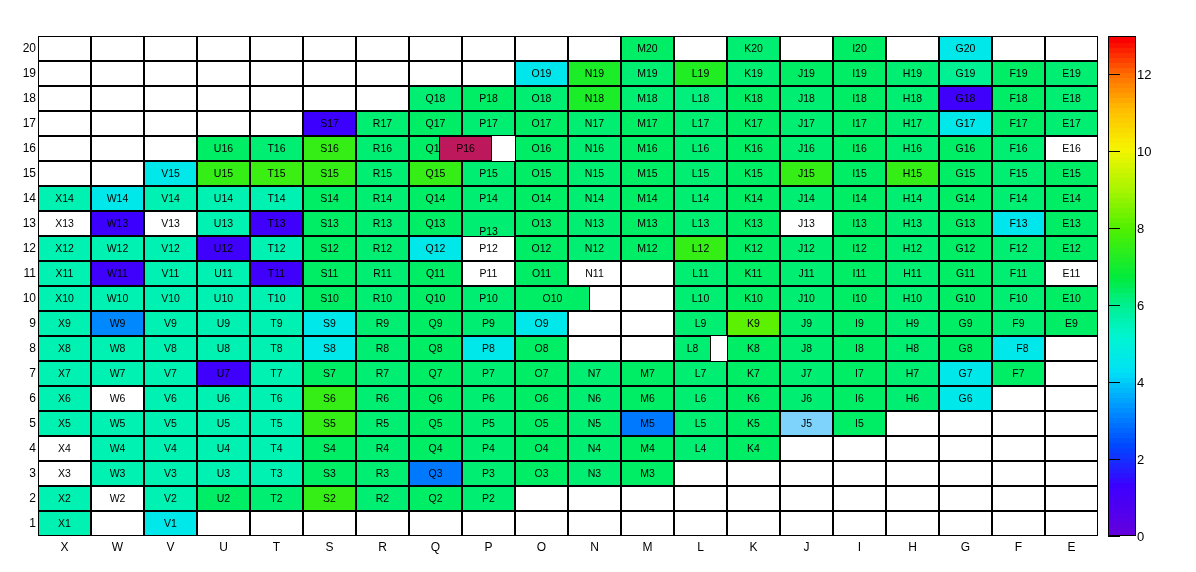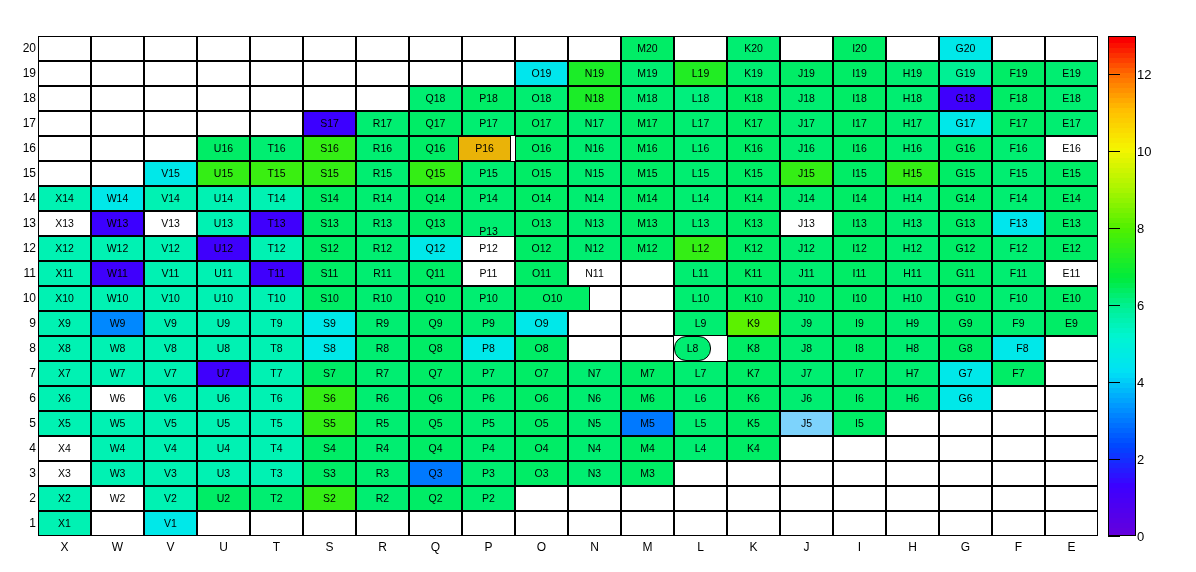--- a/index.html
+++ b/index.html
@@ -168,21 +168,21 @@
         <div class="cell" style="left: 795px; top: 75px; width: 53px; height: 25px; background: rgb(0, 237, 102);">I17</div>
         <div class="cell" style="left: 848px; top: 75px; width: 53px; height: 25px; background: rgb(0, 238, 113);">H17</div>
         <div class="cell" style="left: 901px; top: 75px; width: 53px; height: 25px; background: rgb(0, 232, 233);">G17</div>
         <div class="cell" style="left: 954px; top: 75px; width: 53px; height: 25px; background: rgb(0, 237, 102);">F17</div>
         <div class="cell" style="left: 1007px; top: 75px; width: 53px; height: 25px; background: rgb(0, 238, 113);">E17</div>
         <div class="cell" style="left: 159px; top: 100px; width: 53px; height: 25px; background: rgb(0, 237, 102);">U16</div>
         <div class="cell" style="left: 212px; top: 100px; width: 53px; height: 25px; background: rgb(0, 238, 113);">T16</div>
         <div class="cell" style="left: 265px; top: 100px; width: 53px; height: 25px; background: rgb(52, 238, 21);">S16</div>
         <div class="cell" style="left: 318px; top: 100px; width: 53px; height: 25px; background: rgb(0, 238, 113);">R16</div>
         <div class="cell" style="left: 371px; top: 100px; width: 53px; height: 25px; background: rgb(0, 237, 102);">Q16</div>
-        <div class="cell" style="left: 420px; top: 100px; width: 53px; height: 25px; background: #eab308;">P16</div>
+        <div class="cell" style="left: 401px; top: 100px; width: 53px; height: 25px; background: #be185d;">P16</div>
         <div class="cell" style="left: 477px; top: 100px; width: 53px; height: 25px; background: rgb(0, 237, 102);">O16</div>
         <div class="cell" style="left: 530px; top: 100px; width: 53px; height: 25px; background: rgb(0, 238, 113);">N16</div>
         <div class="cell" style="left: 583px; top: 100px; width: 53px; height: 25px; background: rgb(0, 237, 102);">M16</div>
         <div class="cell" style="left: 636px; top: 100px; width: 53px; height: 25px; background: rgb(0, 238, 113);">L16</div>
         <div class="cell" style="left: 689px; top: 100px; width: 53px; height: 25px; background: rgb(0, 237, 102);">K16</div>
         <div class="cell" style="left: 742px; top: 100px; width: 53px; height: 25px; background: rgb(0, 238, 113);">J16</div>
         <div class="cell" style="left: 795px; top: 100px; width: 53px; height: 25px; background: rgb(0, 237, 102);">I16</div>
         <div class="cell" style="left: 848px; top: 100px; width: 53px; height: 25px; background: rgb(0, 238, 113);">H16</div>
         <div class="cell" style="left: 901px; top: 100px; width: 53px; height: 25px; background: rgb(0, 237, 102);">G16</div>
         <div class="cell" style="left: 954px; top: 100px; width: 53px; height: 25px; background: rgb(0, 238, 113);">F16</div>
@@ -324,21 +324,21 @@
         <div class="cell" style="left: 0px; top: 300px; width: 53px; height: 25px; background: rgb(0, 242, 179);">X8</div>
         <div class="cell" style="left: 53px; top: 300px; width: 53px; height: 25px; background: rgb(0, 242, 179);">W8</div>
         <div class="cell" style="left: 106px; top: 300px; width: 53px; height: 25px; background: rgb(0, 242, 179);">V8</div>
         <div class="cell" style="left: 159px; top: 300px; width: 53px; height: 25px; background: rgb(0, 242, 179);">U8</div>
         <div class="cell" style="left: 212px; top: 300px; width: 53px; height: 25px; background: rgb(0, 242, 179);">T8</div>
         <div class="cell" style="left: 265px; top: 300px; width: 53px; height: 25px; background: rgb(0, 232, 233);">S8</div>
         <div class="cell" style="left: 318px; top: 300px; width: 53px; height: 25px; background: rgb(0, 238, 113);">R8</div>
         <div class="cell" style="left: 371px; top: 300px; width: 53px; height: 25px; background: rgb(0, 237, 102);">Q8</div>
         <div class="cell" style="left: 424px; top: 300px; width: 53px; height: 25px; background: rgb(0, 232, 233);">P8</div>
         <div class="cell" style="left: 477px; top: 300px; width: 53px; height: 25px; background: rgb(0, 237, 102);">O8</div>
-        <div class="cell" style="left: 636px; top: 300px; width: 37px; height: 25px; background: rgb(0, 238, 113); border-radius: 12px;">L8</div>
+        <div class="cell" style="left: 636px; top: 300px; width: 37px; height: 25px; background: rgb(0, 238, 113);">L8</div>
         <div class="cell" style="left: 689px; top: 300px; width: 53px; height: 25px; background: rgb(0, 237, 102);">K8</div>
         <div class="cell" style="left: 742px; top: 300px; width: 53px; height: 25px; background: rgb(0, 238, 113);">J8</div>
         <div class="cell" style="left: 795px; top: 300px; width: 53px; height: 25px; background: rgb(0, 237, 102);">I8</div>
         <div class="cell" style="left: 848px; top: 300px; width: 53px; height: 25px; background: rgb(0, 238, 113);">H8</div>
         <div class="cell" style="left: 901px; top: 300px; width: 53px; height: 25px; background: rgb(0, 237, 102);">G8</div>
         <div class="cell" style="left: 954px; top: 300px; width: 53px; height: 25px; background: rgb(0, 232, 233); padding-left: 8px;">F8</div>
         <div class="cell" style="left: 0px; top: 325px; width: 53px; height: 25px; background: rgb(0, 242, 179);">X7</div>
         <div class="cell" style="left: 53px; top: 325px; width: 53px; height: 25px; background: rgb(0, 242, 179);">W7</div>
         <div class="cell" style="left: 106px; top: 325px; width: 53px; height: 25px; background: rgb(0, 242, 179);">V7</div>
         <div class="cell" style="left: 159px; top: 325px; width: 53px; height: 25px; background: rgb(63, 0, 252);">U7</div>

